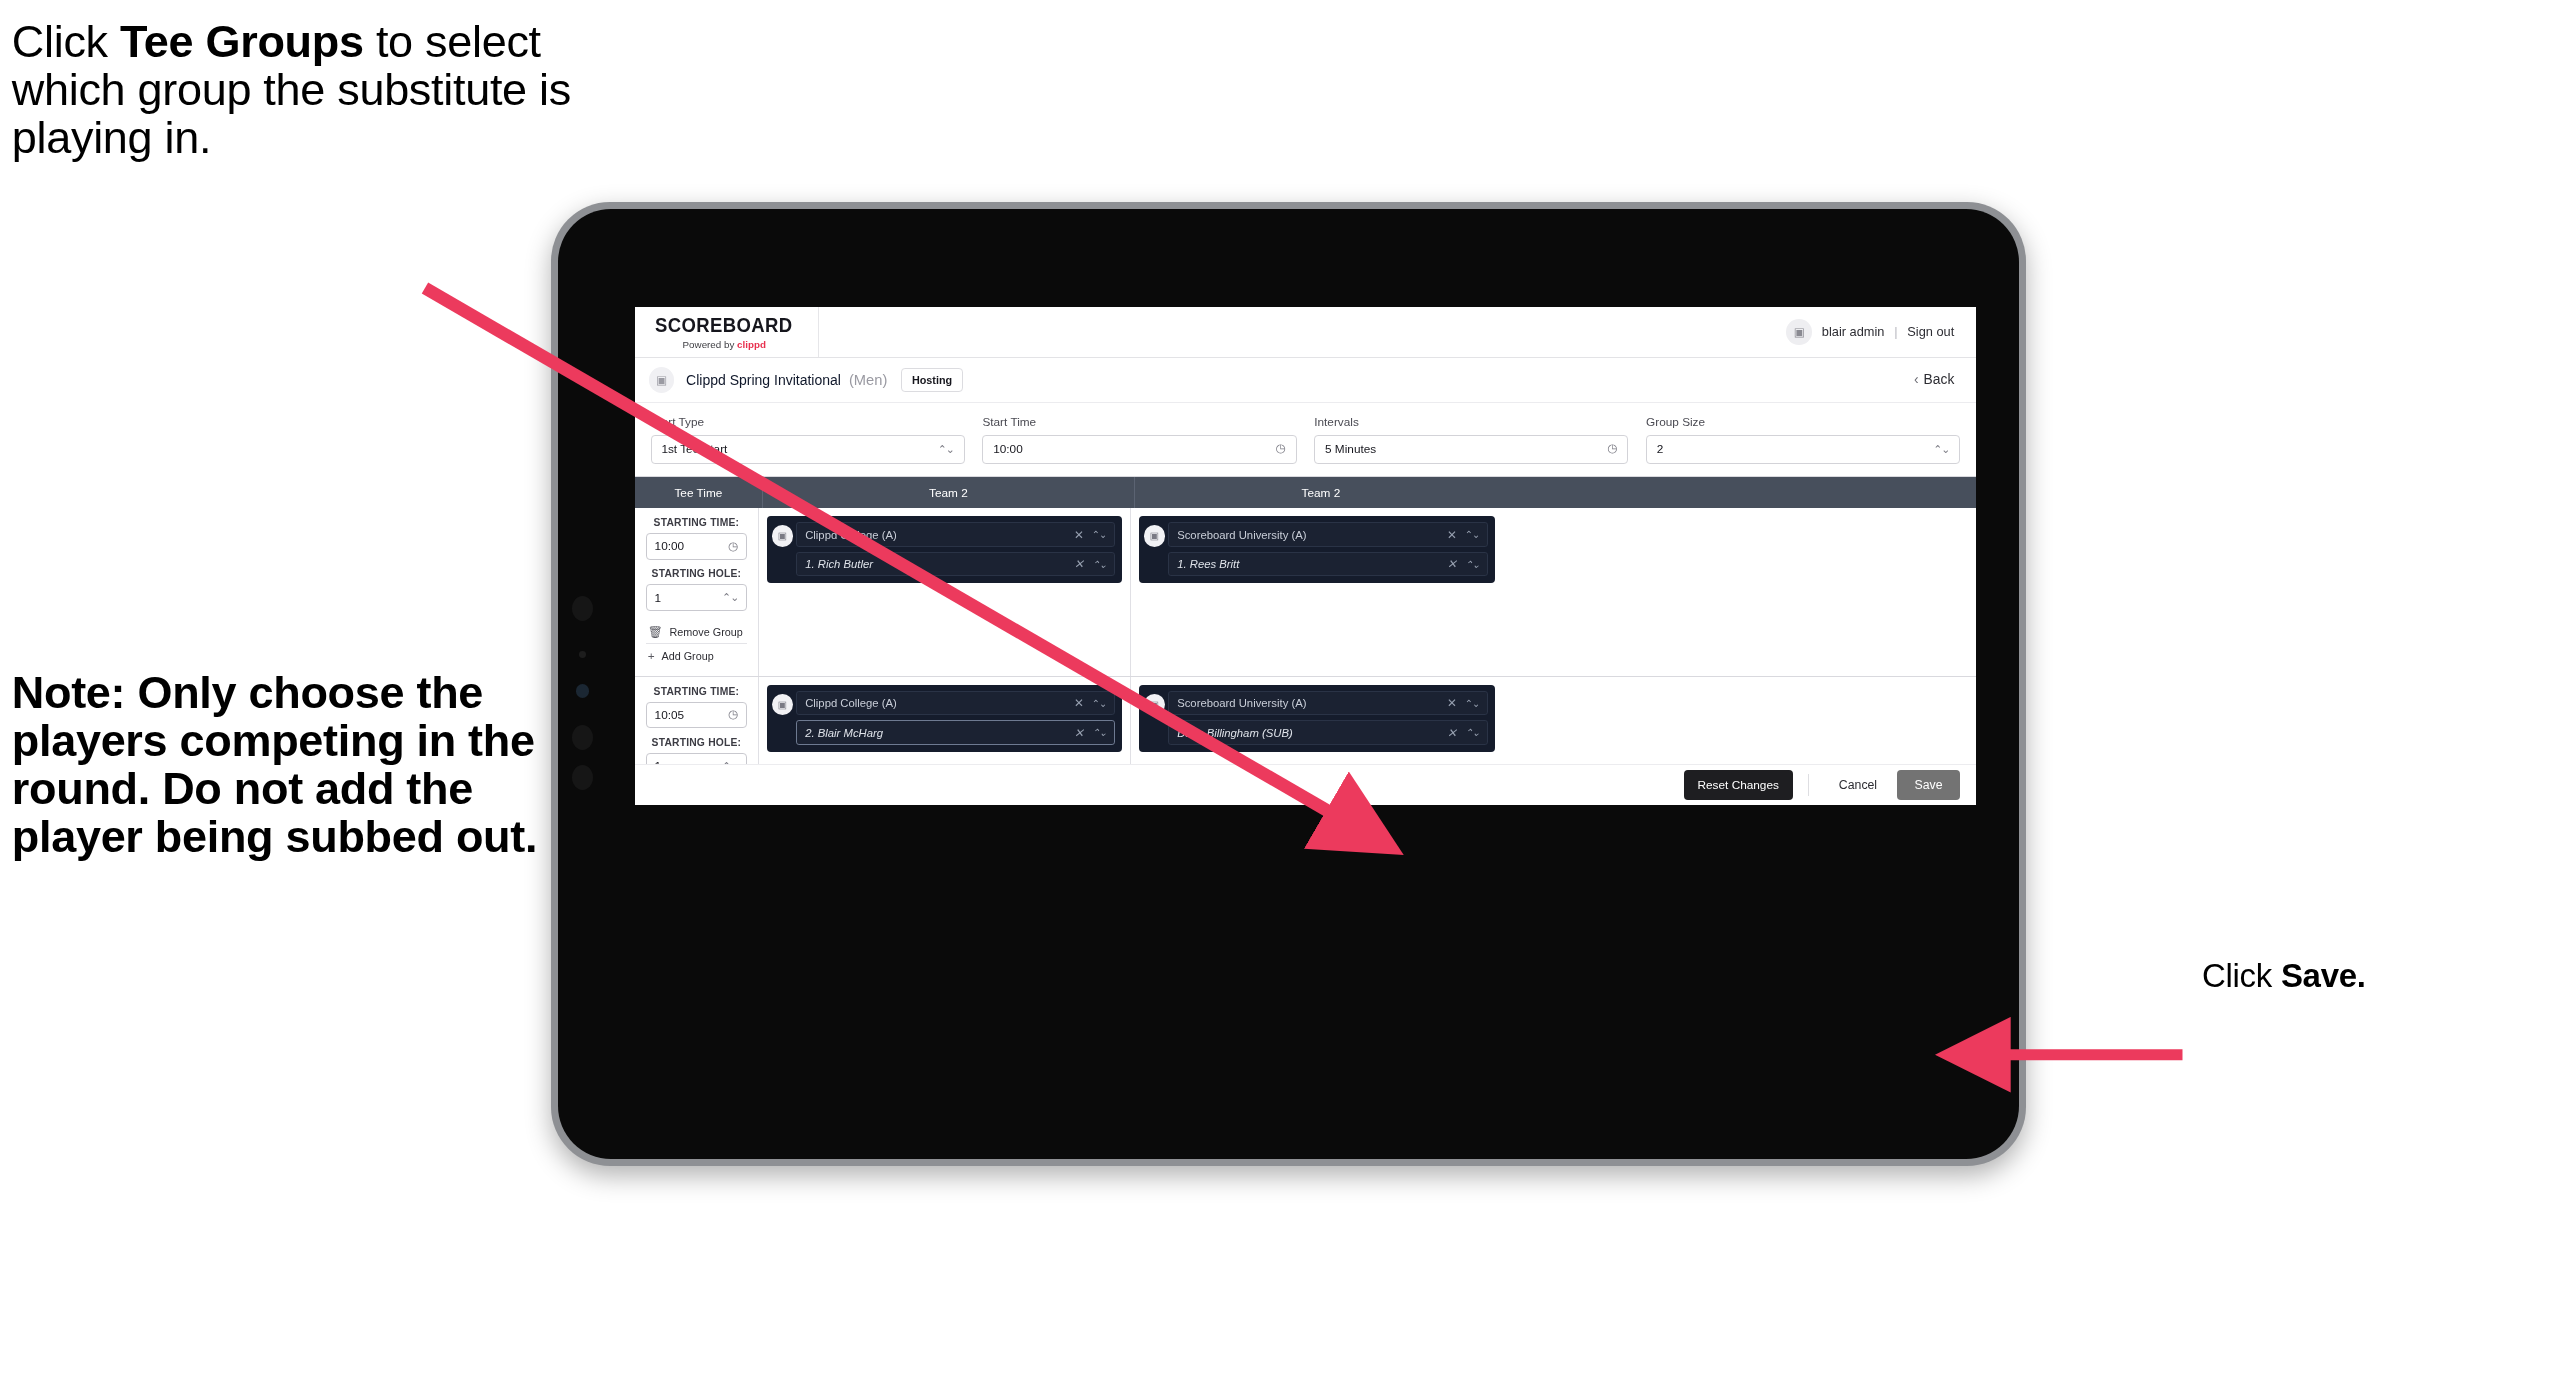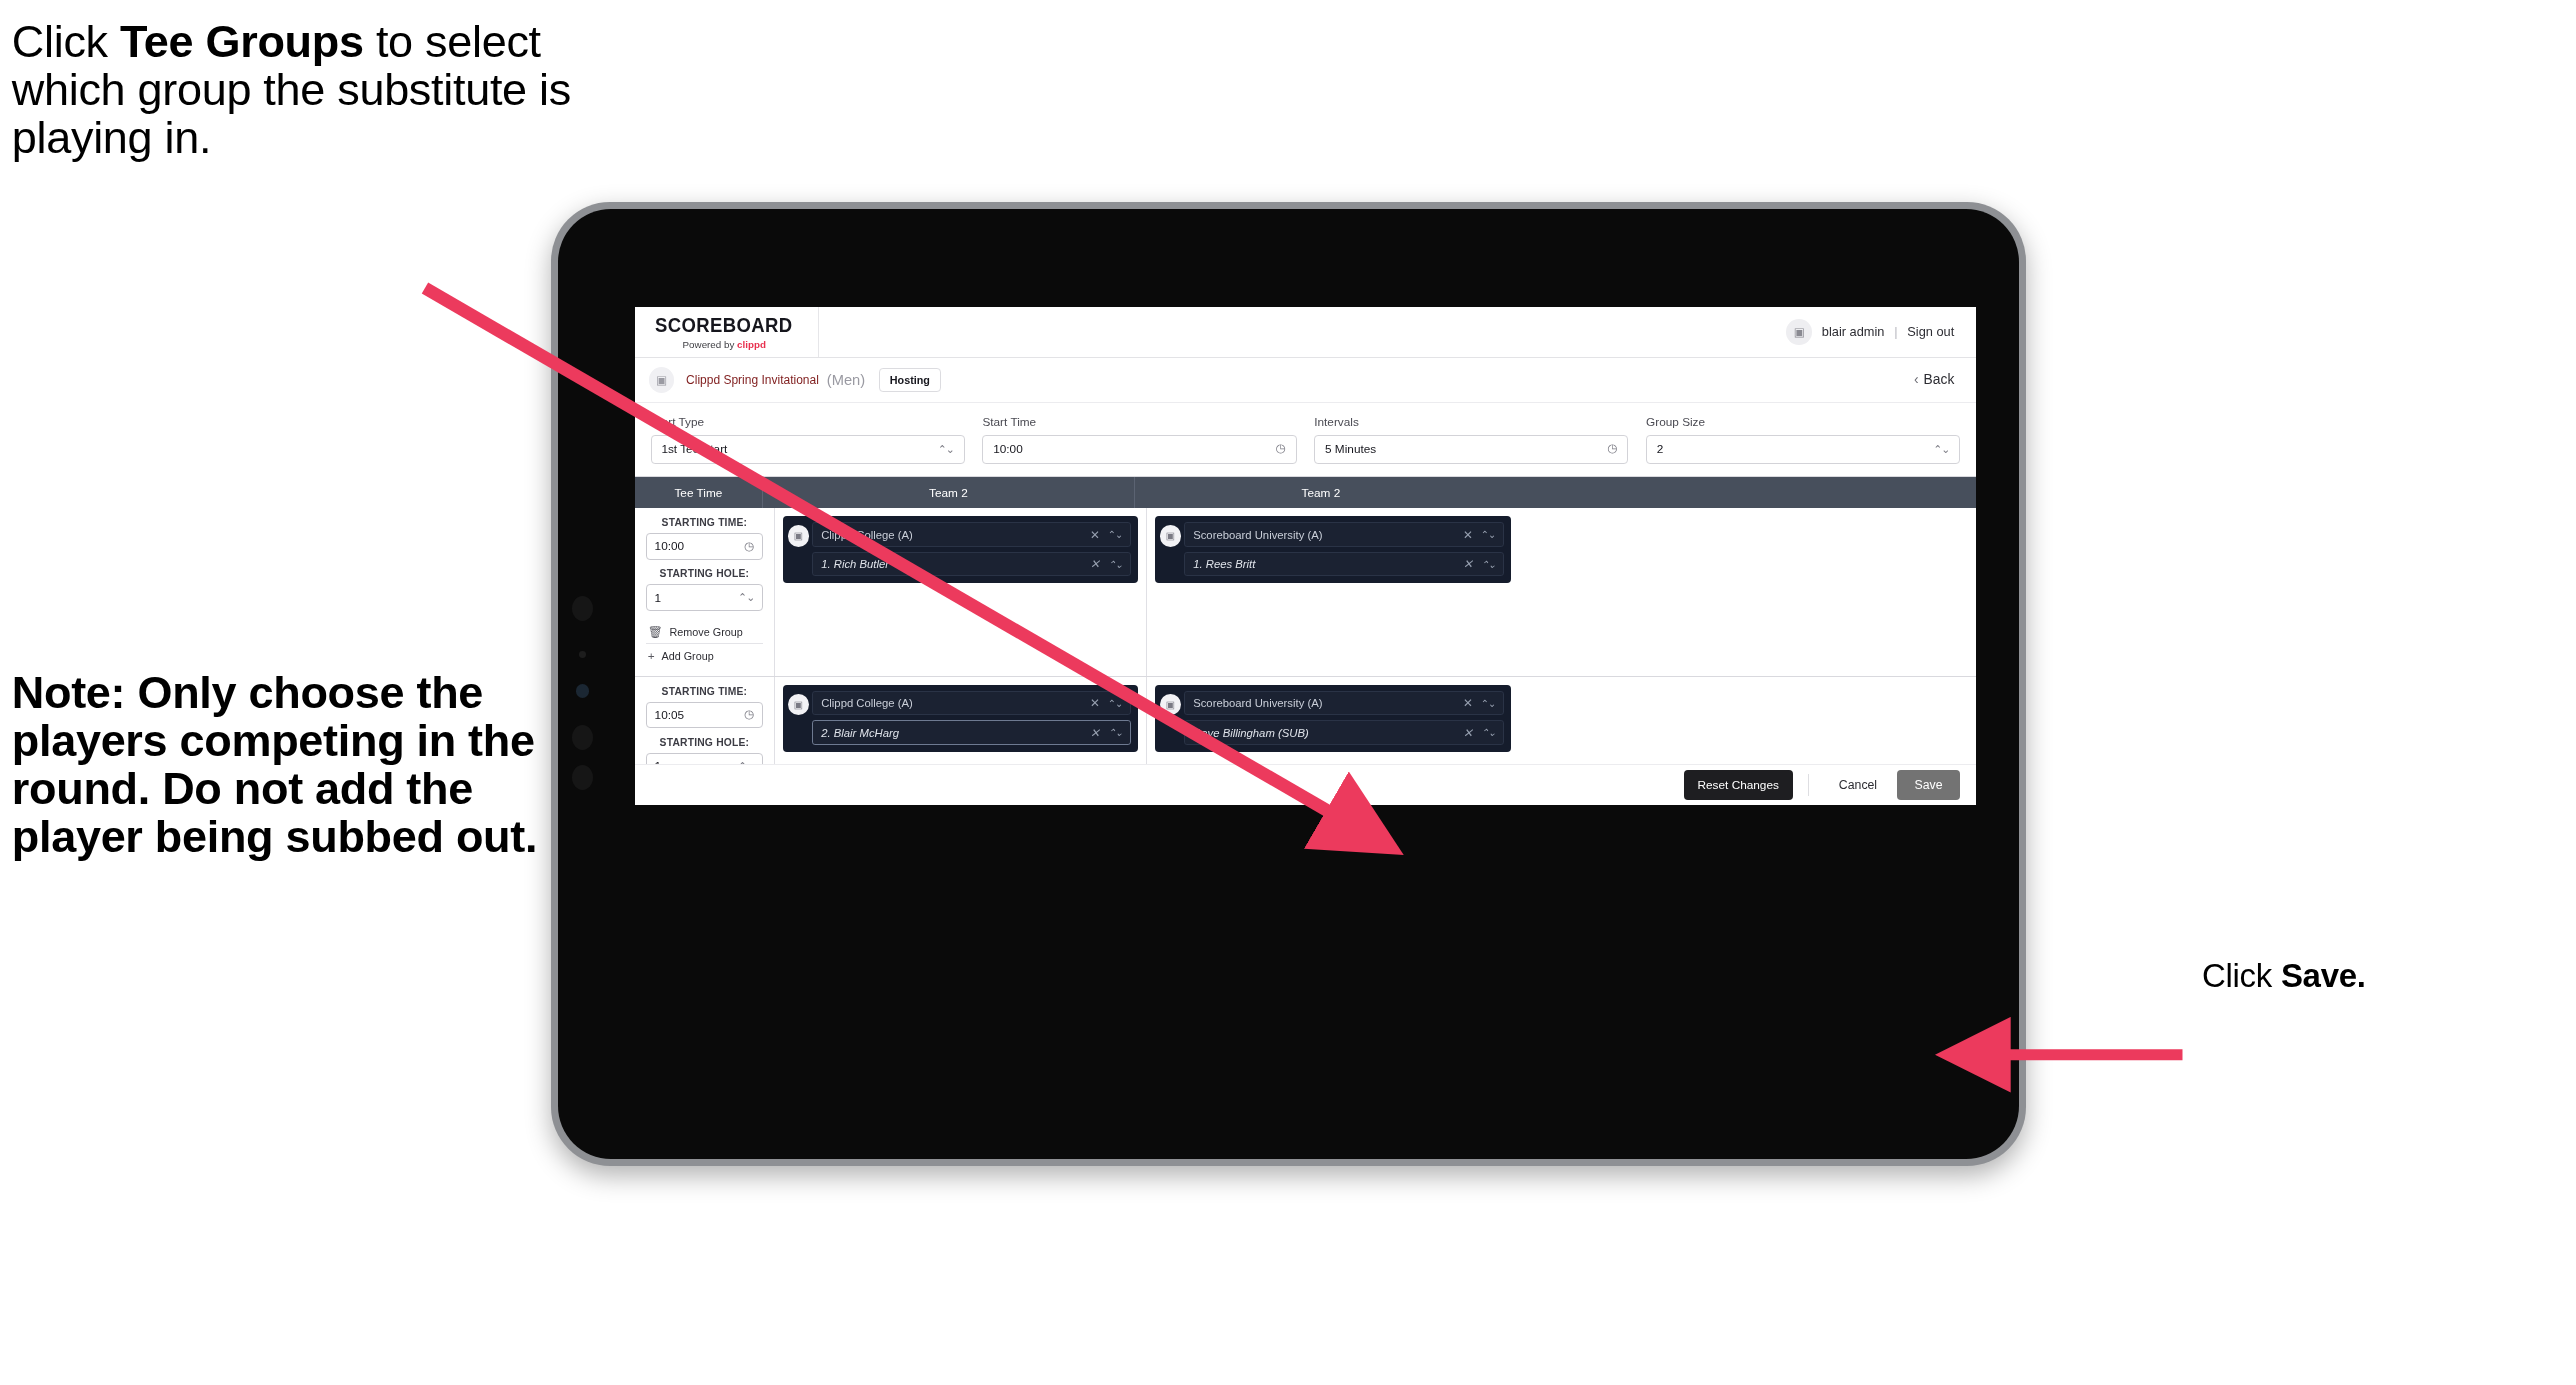--- a/index.html
+++ b/index.html
@@ -105,21 +105,21 @@
   .subhead {
     height: 45px; display: flex; align-items: center;
     padding: 0 21.6px 0 13.8px; border-bottom: 1px solid #ececef;
     background:#fff;
   }
   .sub-avatar {
     width: 25.6px; height: 25.6px; border-radius: 50%; background: #f0f0f3;
     color: #9a9aa2; display: flex; align-items: center; justify-content: center;
     font-size: 11.8px; margin-right: 11.8px;
   }
-  .sub-title { font-size: 12px; color: #7f1d1d; font-weight: 500; }
+  .sub-title { font-size: 14px; color: #0f172a; font-weight: 500; }
   .sub-gender { font-size: 14.7px; color: #9a9aa2; margin-left: 8px; }
   .badge {
     margin-left: 13.8px; padding: 4.9px 9.8px;
     border: 1px solid #dcdce0; border-radius: 3.9px;
     font-size: 10.8px; font-weight: 700; color: #16161d; background: #fff;
   }
   .back { margin-left: auto; font-size: 13.8px; color: #2d2d33; cursor: pointer; }
   .back .chev { color: #6a6a72; margin-right: 4.9px; }
 
   
@@ -142,21 +142,21 @@
     font-size: 11.8px; padding: 8.8px 0; text-align: center;
     border-right: 1px solid #5b6372;
   }
   .th.tee   { width: 128px; }
   .th.team1 { width: 372px; }
   .th.team2 { width: 372px; border-right: none; }
 
   .tbody { background: #fff; }
   .grow { display: flex; border-bottom: 1px solid #d9d9de; }
   .cell-tee {
-    width: 140px; padding: 8.8px 10.8px 7.9px; border-right: 1px solid #e0e0e5;
+    width: 124px; padding: 8.8px 10.8px 7.9px; border-right: 1px solid #e0e0e5;
     display: flex; flex-direction: column; align-items: stretch;
   }
   .cap { font-size: 10.3px; font-weight: 700; color: #3c3c44; letter-spacing: 0.2px; text-align: center; margin-bottom: 4.9px; }
   .mini-control {
     height: 26.5px; border: 1px solid #c9c9cf; border-radius: 3.9px; background: #fff;
     display: flex; align-items: center; justify-content: space-between;
     padding: 0 7.9px; font-size: 11.8px; color: #16161d; margin-bottom: 8.8px; cursor: pointer;
   }
   .grp-act {
     display: flex; align-items: center; gap: 6.9px;

